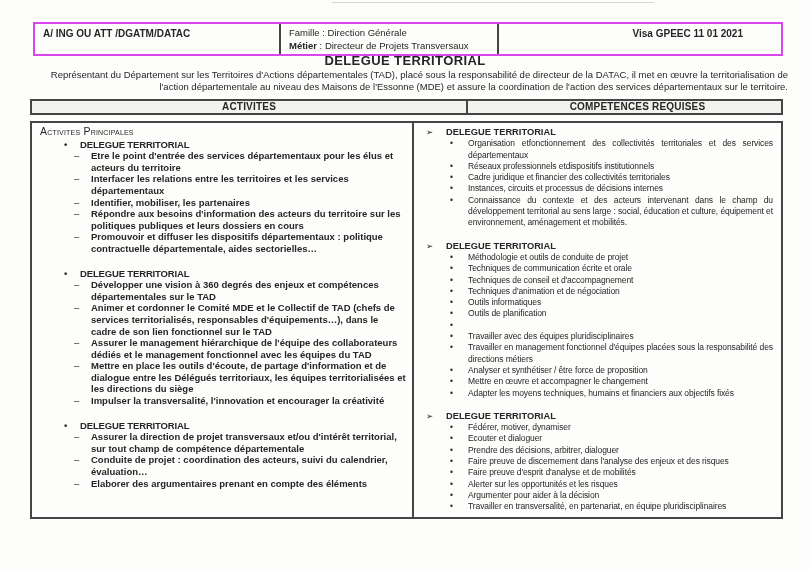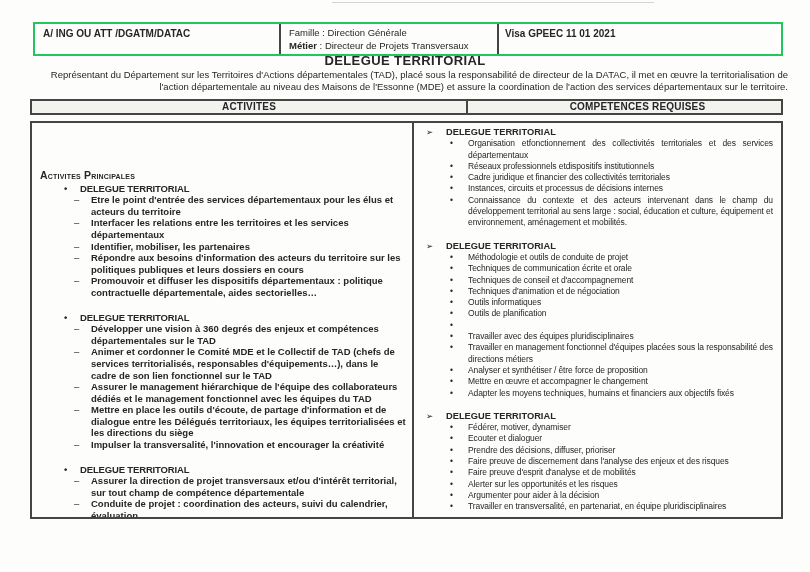--- a/index.html
+++ b/index.html
@@ -2,27 +2,27 @@
 <html><head>
 <meta charset="utf-8">
 <style>
   html,body{margin:0;padding:0;background:#ffffff;}
   .page{position:relative;width:810px;height:572px;background:#fdfdfc;overflow:hidden;
         font-family:"Liberation Sans","DejaVu Sans",sans-serif;color:#262626;}
   .artifact{position:absolute;top:2px;left:332px;width:322px;height:1px;background:#d4d4d0;}
 
   
   .hdrtable{position:absolute;left:33px;top:22px;width:750px;display:flex;
-            border:2px solid #22c55e;background:#fdfdfc;box-sizing:border-box;}
+            border:2px solid #d946ef;background:#fdfdfc;box-sizing:border-box;}
   .hcell{box-sizing:border-box;}
   .h1{width:246px;border-right:2px solid #454545;padding:4px 6px 6px 8px;
       font-weight:bold;font-size:10px;}
   .h2{width:218px;border-right:2px solid #454545;padding:2px 4px 2px 8px;
       font-size:9.5px;line-height:13px;}
-  .h3{flex:1;text-align:left;padding:4px 38px 11px 6px;font-weight:bold;font-size:10px;}
+  .h3{flex:1;text-align:right;padding:4px 38px 11px 6px;font-weight:bold;font-size:10px;}
   .bold{font-weight:bold;}
 
   
   .title{position:absolute;left:0;top:53px;width:810px;text-align:center;
          font-weight:bold;font-size:13px;letter-spacing:0.4px;}
   .intro{position:absolute;left:36px;top:69px;width:752px;font-size:9.5px;line-height:11.5px;text-align:right;}
 
   
   .thead{position:absolute;left:30px;top:99px;width:753px;height:16px;display:flex;
          border:2px solid #454545;background:#f2f2ee;box-sizing:border-box;}
@@ -31,21 +31,21 @@
   .th-right{flex:1;margin-left:26px;}
 
   .tbody{position:absolute;left:30px;top:121px;width:753px;height:398px;display:flex;
          border:2px solid #454545;box-sizing:border-box;background:#fdfdfc;}
   .col{box-sizing:border-box;overflow:hidden;}
   .col-left{width:382px;border-right:2px solid #454545;padding:3px 6px 0 8px;
             font-size:9.5px;line-height:11.6px;}
   .col-right{flex:1;padding:4px 8px 0 6px;font-size:8.5px;line-height:11.3px;}
 
   
-  .seclabel{font-weight:bold;font-variant:small-caps;font-size:10.5px;letter-spacing:0.2px;margin-top:44px;}
+  .seclabel{font-weight:normal;font-variant:small-caps;font-size:10.5px;letter-spacing:0.2px;}
   .group{margin-top:1px;margin-bottom:13px;}
   .gtitle{display:flex;font-weight:bold;padding-left:24px;}
   .mk1{width:16px;flex-shrink:0;}
   .gt{flex:1;letter-spacing:-0.15px;}
   .gsub{display:flex;padding-left:34px;}
   .mk2{width:17px;flex-shrink:0;}
   .st{flex:1;font-weight:bold;}
 
   
   .csec{margin-bottom:12px;}
@@ -287,21 +287,21 @@
             <span class="ct">Fédérer, motiver, dynamiser</span>
           </div>
 
             <div class="citem">
             <span class="mk4">•</span>
             <span class="ct">Ecouter et dialoguer</span>
           </div>
 
             <div class="citem">
             <span class="mk4">•</span>
-            <span class="ct">Prendre des décisions, diffuser, prioriser</span>
+            <span class="ct">Prendre des décisions, arbitrer, dialoguer</span>
           </div>
 
             <div class="citem">
             <span class="mk4">•</span>
             <span class="ct">Faire preuve de discernement dans l'analyse des enjeux et des risques</span>
           </div>
 
             <div class="citem">
             <span class="mk4">•</span>
             <span class="ct">Faire preuve d'esprit d'analyse et de mobilités</span>

